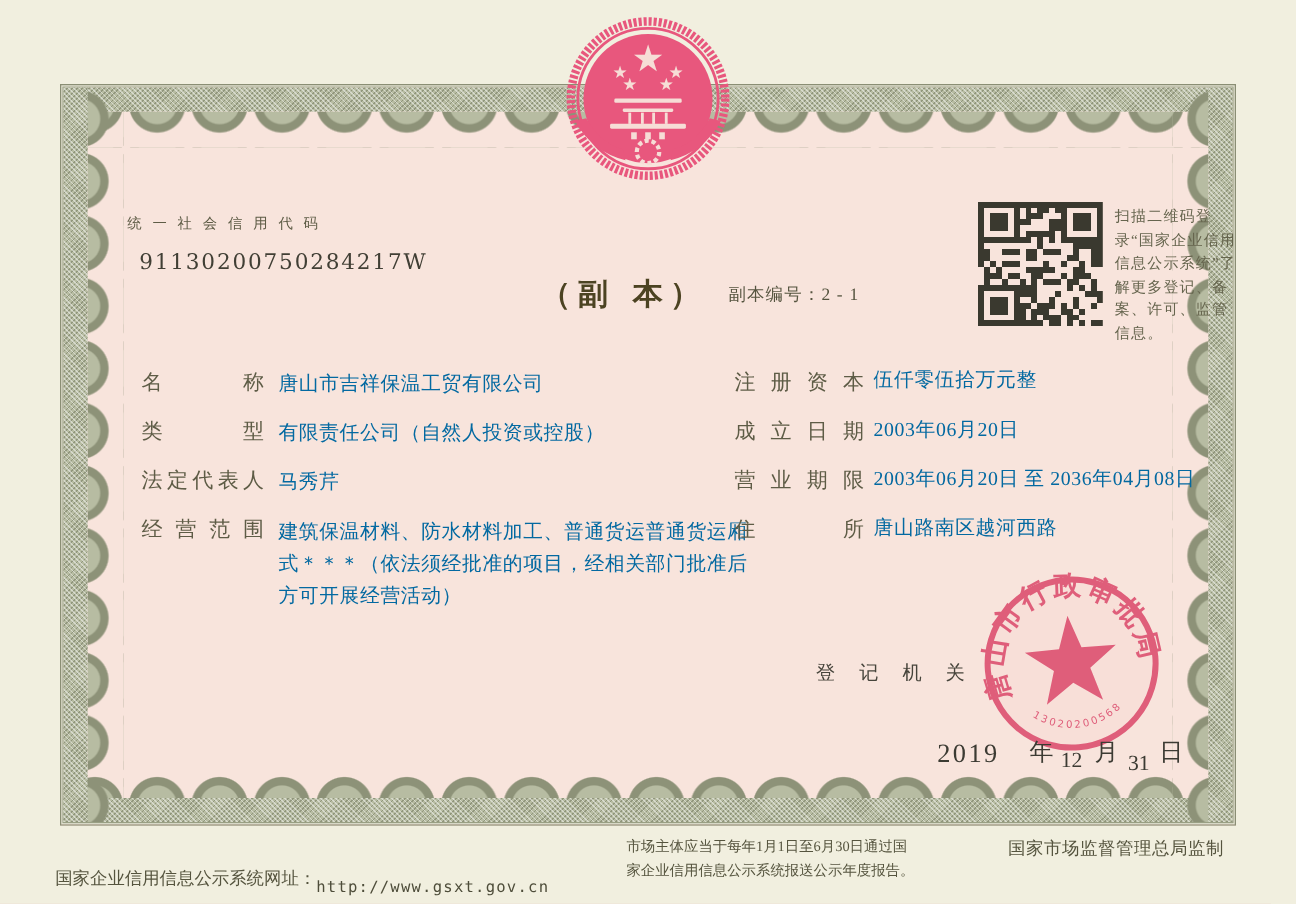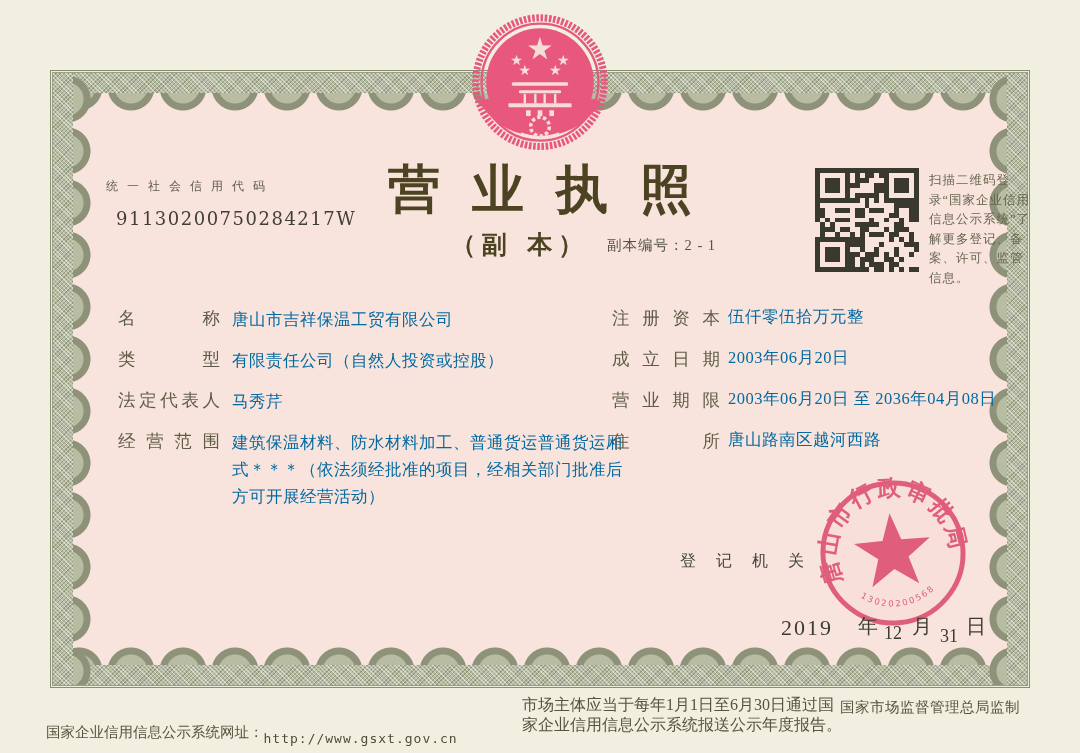--- a/index.html
+++ b/index.html
@@ -74,21 +74,21 @@
   .d-yunit{ left:858px; top:613px; font-size:20px; }
   .d-month{ left:884px; top:623px; font-size:18px; }
   .d-munit{ left:912px; top:613px; font-size:20px; }
   .d-day{ left:940px; top:626px; font-size:18px; }
   .d-dunit{ left:966px; top:613px; font-size:20px; }
 
   
   .footer-left{ position:absolute; left:46px; top:723px; font-size:14.5px; color:#55543e; z-index:4; }
   .footer-left .url{ font-family:"DejaVu Sans Mono","Liberation Mono",monospace;
          font-size:13px; letter-spacing:1px; position:relative; top:6px; color:#4e4d3a; }
-  .footer-center{ position:absolute; left:522px; top:695px; width:390px; font-size:16px;
+  .footer-center{ position:absolute; left:522px; top:695px; width:390px; font-size:12px;
          line-height:20px; color:#55543e; z-index:4; }
   .footer-right{ position:absolute; left:840px; top:698px; font-size:14.5px; color:#55543e;
          letter-spacing:.5px; z-index:4; }
 </style>
 </head>
 <body>
 
 <div class="stage">
 
   <div class="panel">
@@ -117,21 +117,20 @@
     <rect x="72" y="70" width="2" height="8" fill="#f6ddd6"></rect>
     <rect x="33" y="78" width="54" height="3.5" rx="1" fill="#f6ddd6"></rect>
     <rect x="48" y="84" width="4" height="5" fill="#f6ddd6"></rect>
     <rect x="58" y="84" width="4" height="5" fill="#f6ddd6"></rect>
     <rect x="68" y="84" width="4" height="5" fill="#f6ddd6"></rect>
     <circle cx="60" cy="98" r="8" fill="none" stroke="#f6ddd6" stroke-width="3" stroke-dasharray="3 2"></circle>
   </svg>
 
   <div class="credit-label">统一社会信用代码</div>
   <div class="credit-code">91130200750284217W</div>
-  <div class="title">营业执照</div>
   <div class="subtitle">（副 本）</div>
   <div class="copy-no">
     <span>副本编号：</span><span>2 - 1</span>
   </div>
 
   <div class="qr"><svg viewBox="0 0 21 21" width="100%" height="100%" shape-rendering="crispEdges" fill="#3a392f">
         <rect x="0" y="0" width="1" height="1"></rect>
         <rect x="1" y="0" width="1" height="1"></rect>
         <rect x="2" y="0" width="1" height="1"></rect>
         <rect x="3" y="0" width="1" height="1"></rect>

